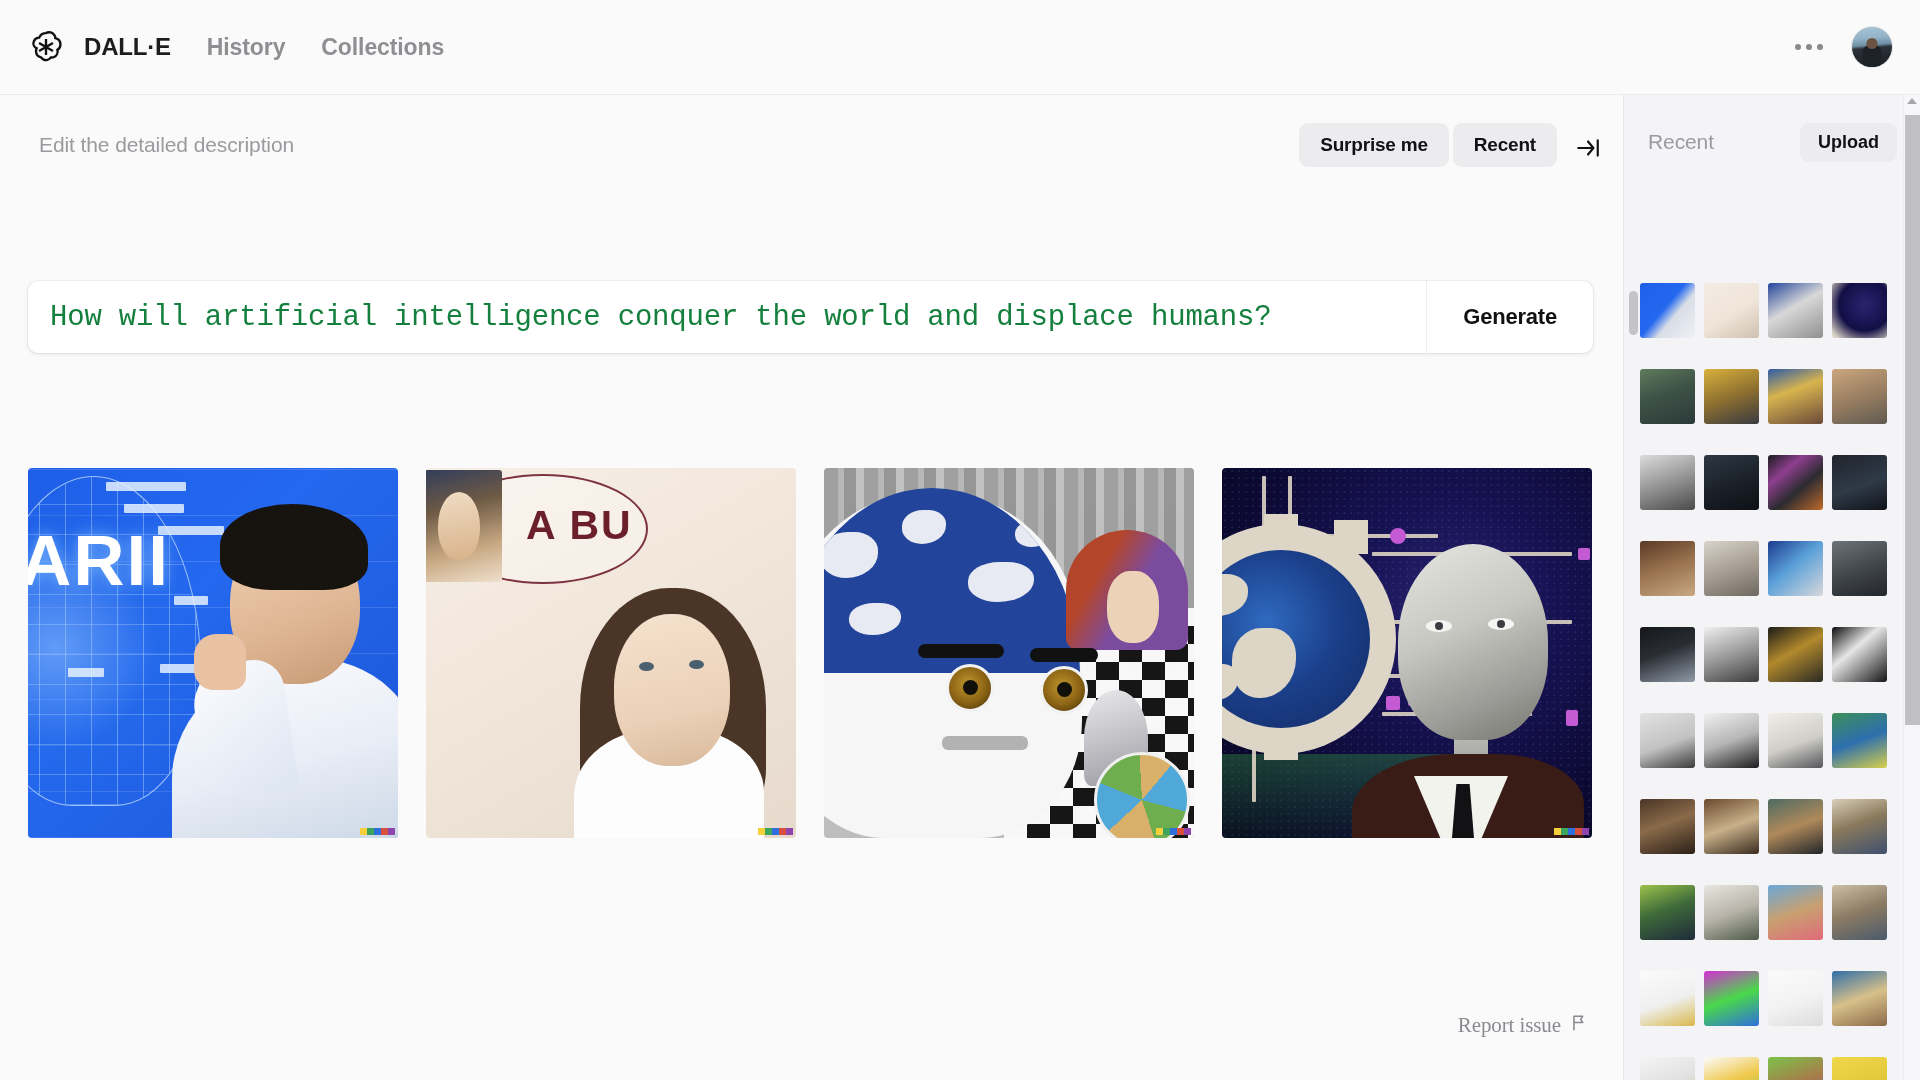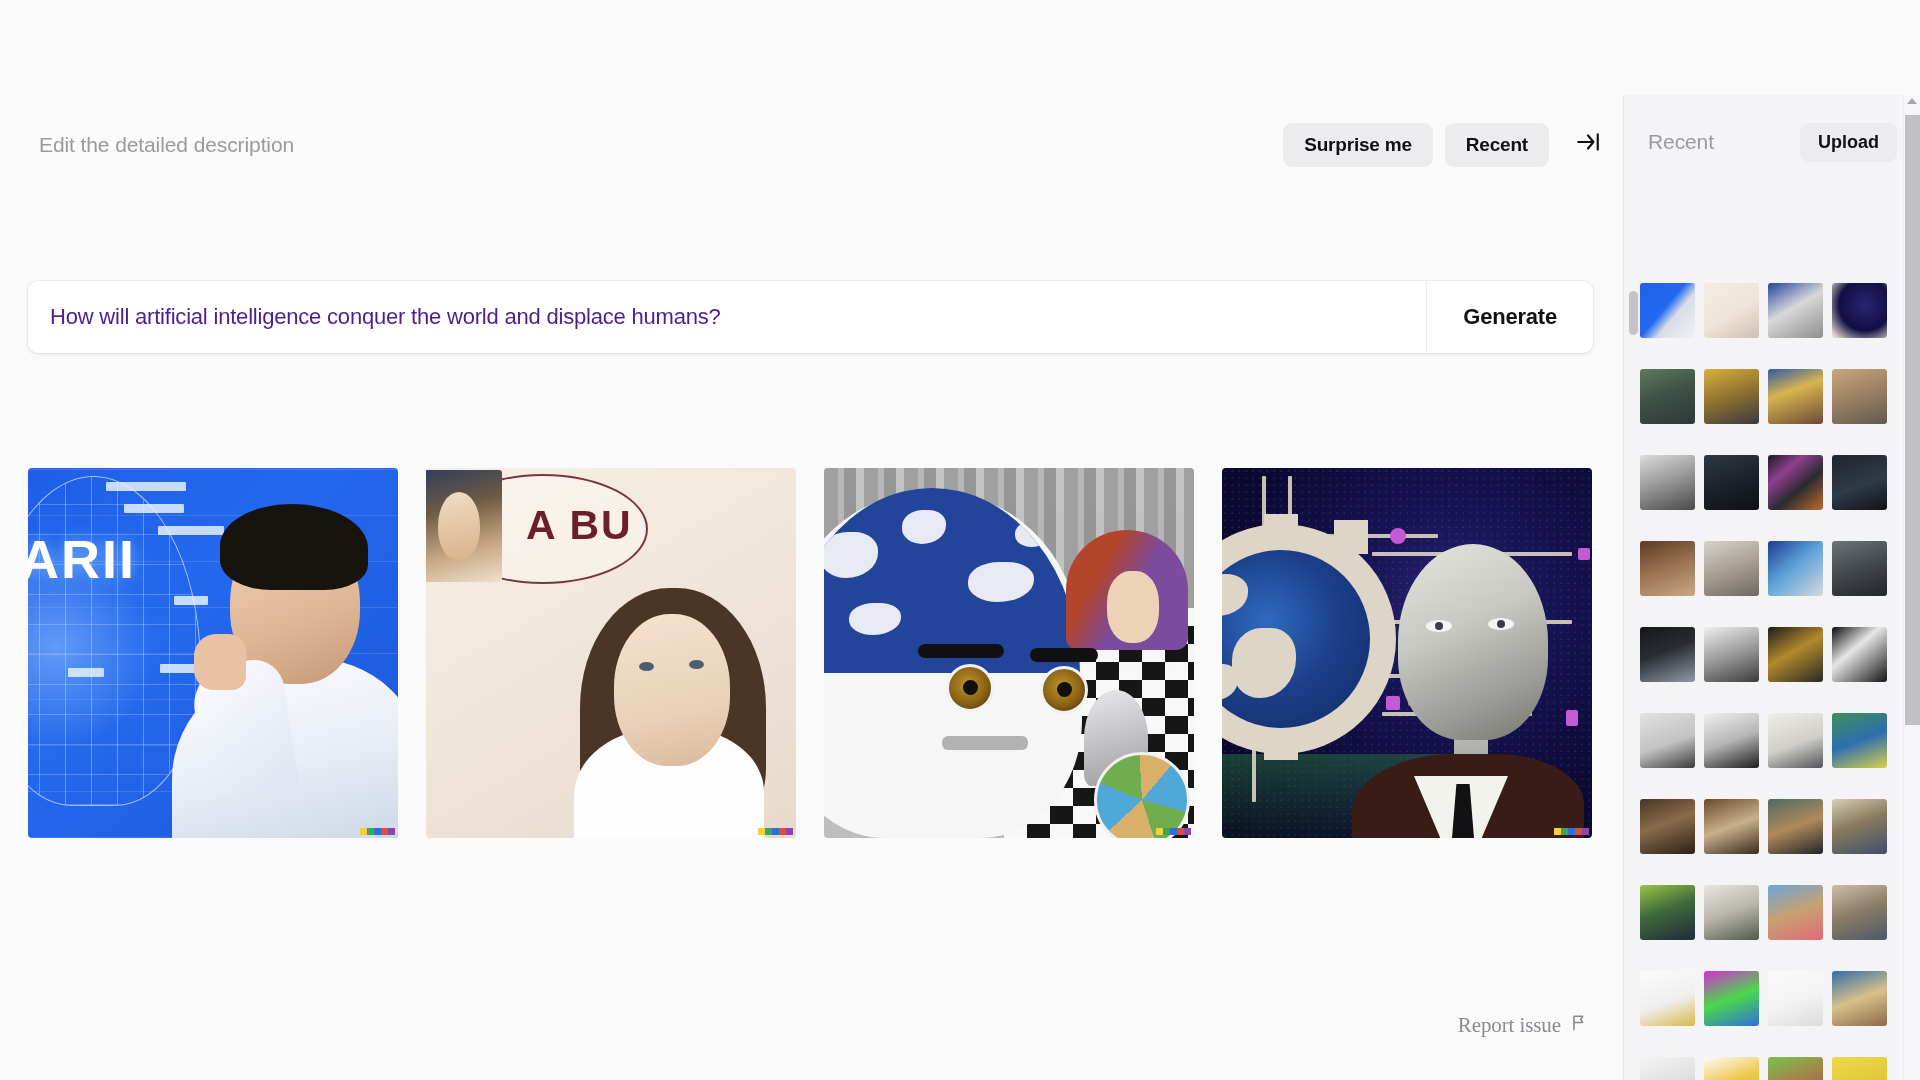--- a/index.html
+++ b/index.html
@@ -48,37 +48,37 @@
     position: absolute; top: 95px; left: 0; width: 1623px; height: 985px;
     background: #fafafa;
   }
   #prompt-toolbar {
     position: absolute; top: 22px; left: 0; width: 1623px; height: 56px;
     display: flex; align-items: center; margin-left: 12px;
   }
   #prompt-label {
     margin-left: 27px; font-size: 21px; color: #9a9a9f; letter-spacing: -0.1px;
   }
-  #toolbar-actions { margin-left: auto; display: flex; align-items: flex-start; margin-right: 28px; gap: 12px; }
+  #toolbar-actions { margin-left: auto; display: flex; align-items: flex-end; margin-right: 28px; gap: 4px; }
   .pill-btn {
     background: #ececee; border: none; border-radius: 9px;
     padding: 11px 21px; font-size: 19px; font-weight: 700; color: #111114;
     font-family: "Liberation Sans", sans-serif; cursor: pointer; letter-spacing: -0.2px;
   }
   #collapse-icon { margin-left: 8px; padding: 6px; cursor: pointer; display:flex; }
 
   #prompt-box {
     position: absolute; top: 186px; left: 28px; width: 1565px; height: 72px;
     background: #ffffff; border-radius: 10px;
     box-shadow: 0 1px 4px rgba(0,0,0,0.09), 0 0 0 1px rgba(0,0,0,0.035);
     display: flex; align-items: center;
   }
   #prompt-input {
     flex: 1; border: none; outline: none; background: transparent;
-    font-size: 22px; color: #4c1d95; font-family: Liberation Sans, sans-serif;
+    font-size: 29px; color: #15803d; font-family: Liberation Mono, monospace;
     padding-left: 22px; letter-spacing: -0.2px;
   }
   #generate-divider { width: 1px; height: 72px; background: #ececec; }
   #generate-btn {
     background: transparent; border: none; cursor: pointer;
     font-size: 22px; font-weight: 700; color: #111114;
     font-family: "Liberation Sans", sans-serif;
     padding: 0 36px; height: 72px; letter-spacing: -0.2px;
   }
 
@@ -109,21 +109,21 @@
     background: radial-gradient(circle at 32% 52%, rgba(150,200,255,0.55) 0%, rgba(40,110,230,0.25) 45%, transparent 72%);
     overflow: hidden;
   }
   .t1 .balloon::before {
     content:""; position:absolute; inset:0;
     background-image:
       repeating-linear-gradient(90deg, rgba(185,220,255,0.42) 0 1px, transparent 1px 26px),
       repeating-linear-gradient(0deg, rgba(185,220,255,0.32) 0 1px, transparent 1px 30px);
   }
   .t1 .arii {
-    position:absolute; left:-8px; top:60px; font-size: 54px; font-weight: 700;
+    position:absolute; left:-8px; top:52px; font-size: 71px; font-weight: 700;
     color:#fff; letter-spacing: 2px; text-shadow: 0 0 16px rgba(130,190,255,0.9); z-index: 6;
   }
   .t1 .tag {
     position:absolute; height: 9px; background: rgba(235,245,255,0.82); border-radius:1px; z-index:5;
   }
   .t1 .man-head {
     position:absolute; right: 38px; top: 54px; width: 130px; height: 162px;
     border-radius: 50% 50% 45% 45%; background: linear-gradient(160deg,#f2d3b6 0%,#dfb694 60%,#c79974 100%);
     z-index: 10;
   }
@@ -342,20 +342,40 @@
   #sb-thumb {
     position: absolute; top: 20px; left: 1px; width: 15px; height: 610px;
     background: #c0c0c4; cursor: pointer;
   }
 </style>
 </head>
 <body>
 
 <div id="app">
 
+  <div id="header">
+    <div id="logo-wrap">
+      <svg width="38" height="38" viewBox="0 0 24 24" fill="none" stroke="#111114" stroke-width="1.5">
+        <path d="M12 3.2c1.9-1.1 4.3-.4 5.4 1.5.3.5.5 1.1.5 1.7 1.9.4 3.2 2.1 3.2 4 0 1.4-.7 2.7-1.9 3.4.5 1.9-.5 3.9-2.3 4.6-.6.2-1.2.3-1.8.2-1.1 1.6-3.2 2.1-4.9 1.2-.5-.3-1-.7-1.3-1.2-1.9-.4-3.2-2.1-3.2-4 0-.6.1-1.2.4-1.8C4.2 11.9 3.6 9.9 4.4 8.2c.6-1.3 1.9-2.1 3.3-2.1C8.4 4.3 10.1 3.2 12 3.2z"></path>
+        <path d="M12 7v10M7.6 9.5l8.8 5M16.4 9.5l-8.8 5"></path>
+      </svg>
+    </div>
+    <div id="brand">DALL·E</div>
+    <div class="nav-link">History</div>
+    <div class="nav-link">Collections</div>
+
+    <div id="header-right">
+      <div id="dots-menu">
+        <i></i>
+          <i></i>
+          <i></i>
+      </div>
+      <div id="avatar"></div>
+    </div>
+  </div>
 
   <div id="main">
 
     <div id="prompt-toolbar">
       <div id="prompt-label">Edit the detailed description</div>
       <div id="toolbar-actions">
         <button class="pill-btn">Surprise me</button>
         <button class="pill-btn">Recent</button>
         <span id="collapse-icon">
           <svg width="26" height="26" viewBox="0 0 24 24" fill="none" stroke="#111114" stroke-width="2" stroke-linecap="round" stroke-linejoin="round">

